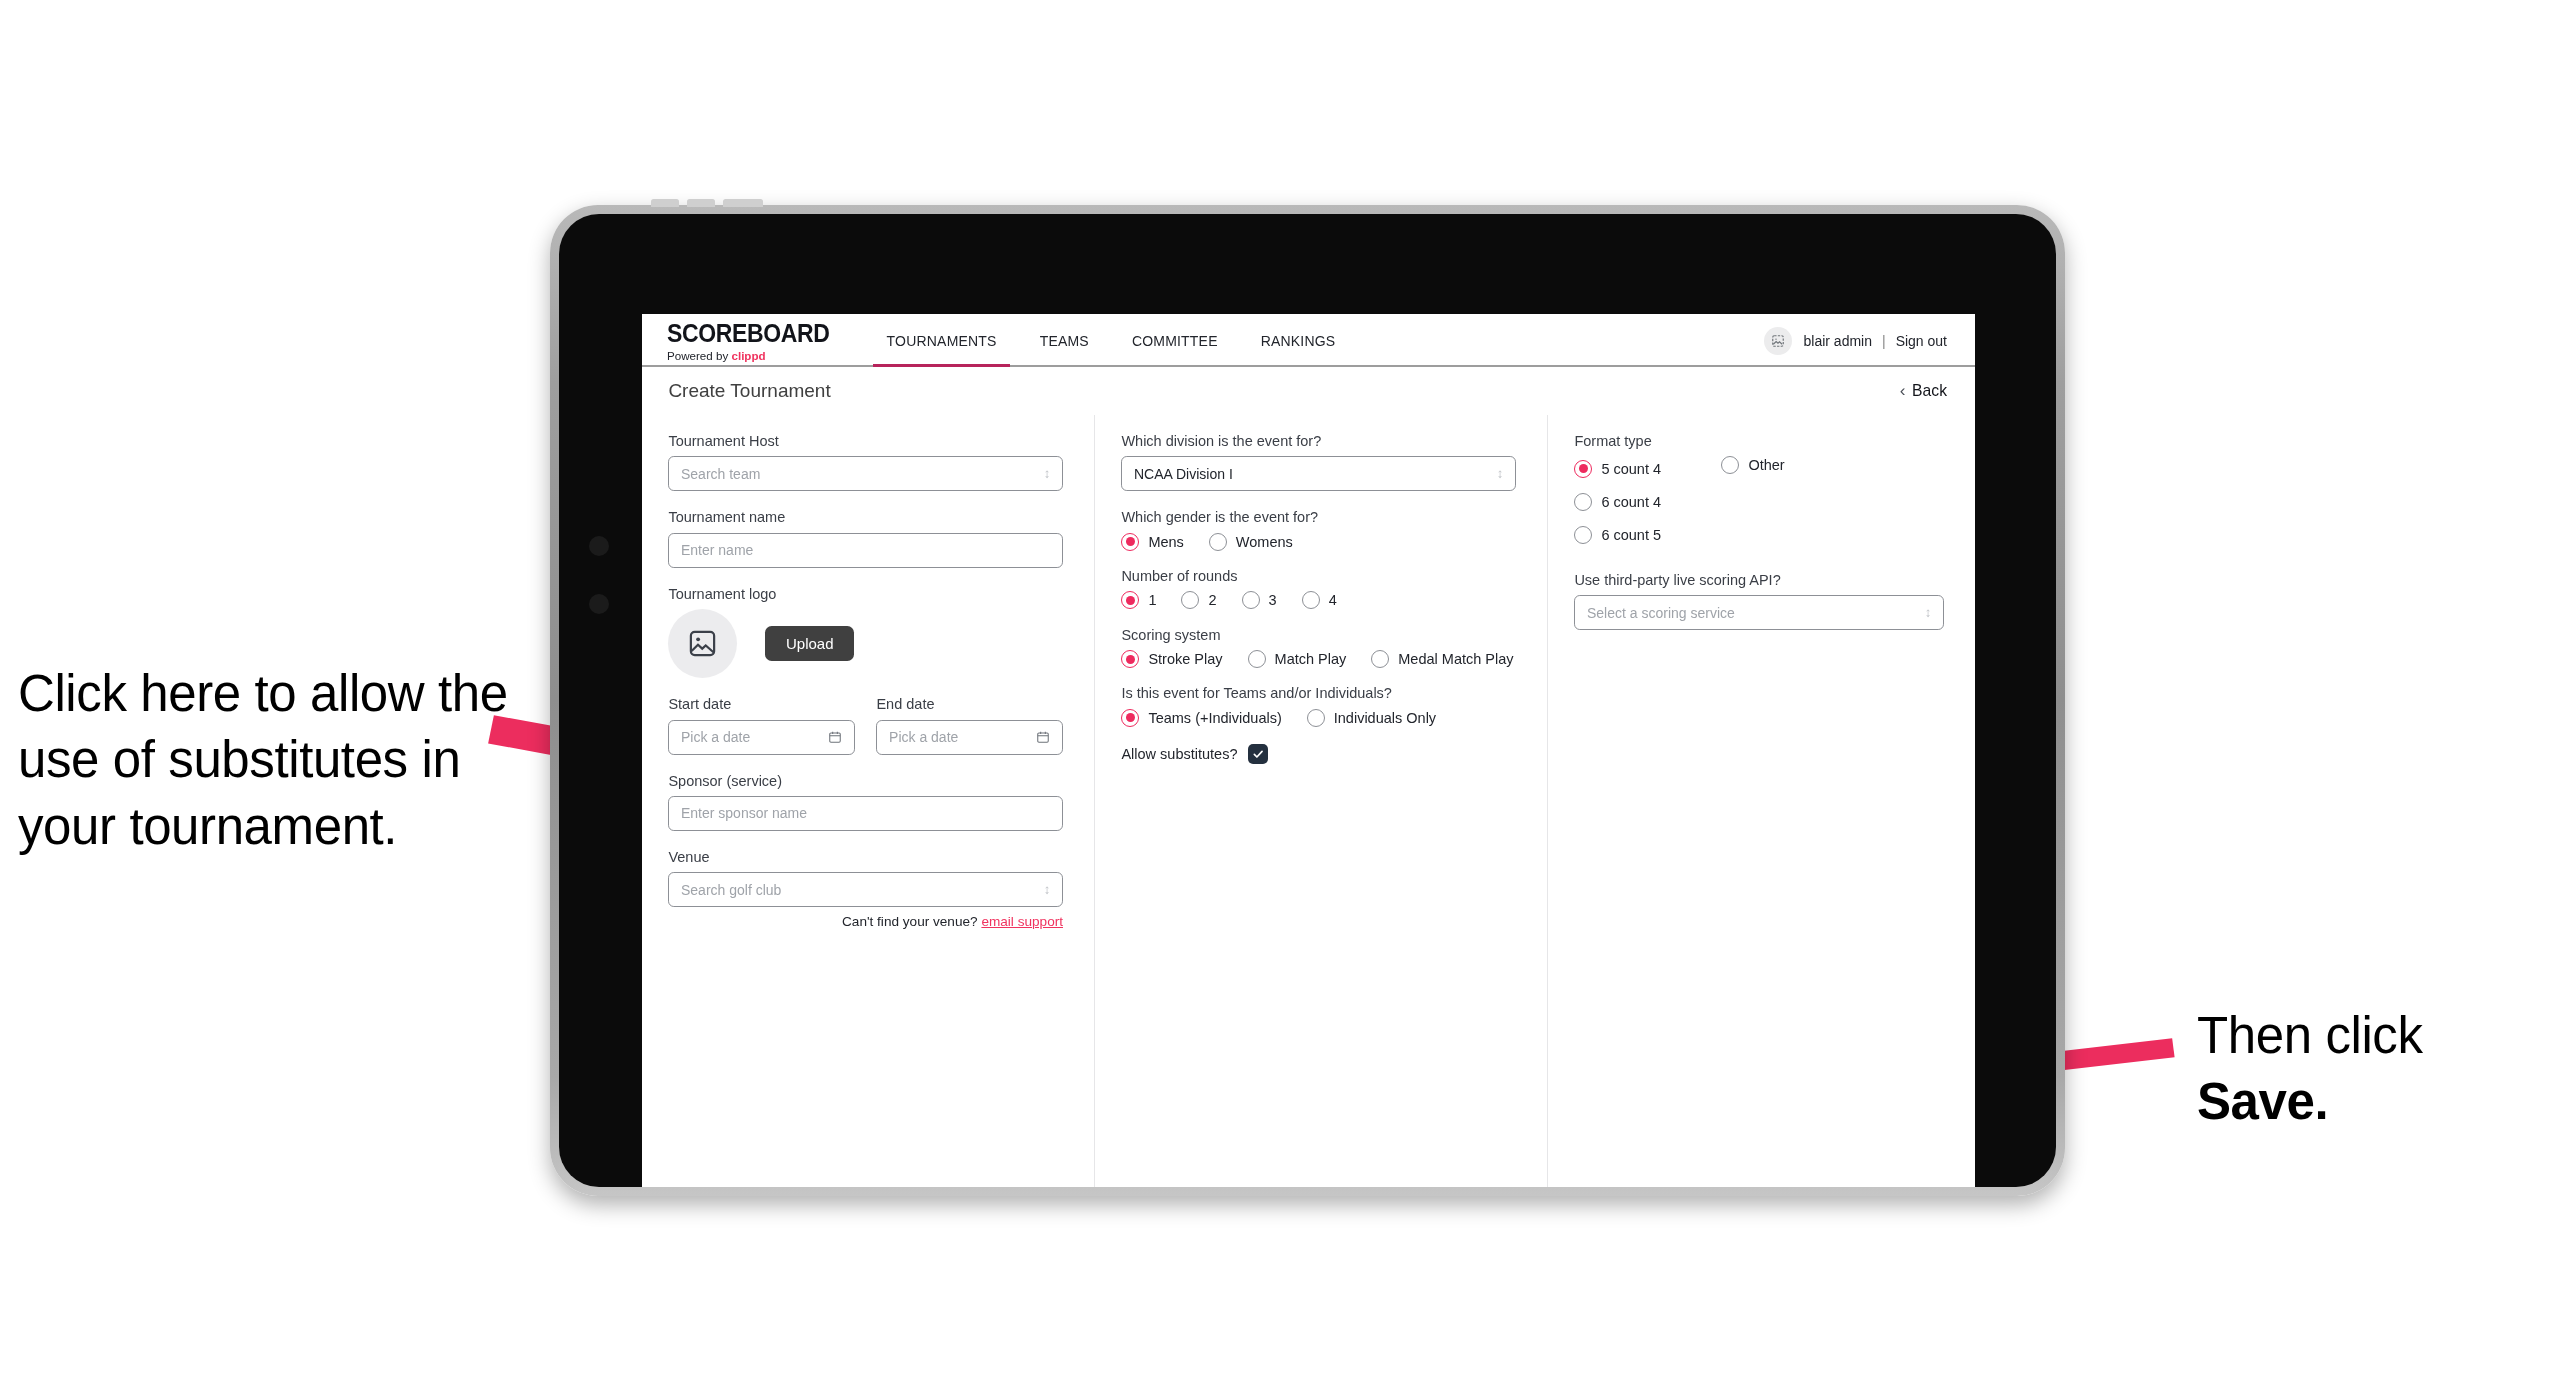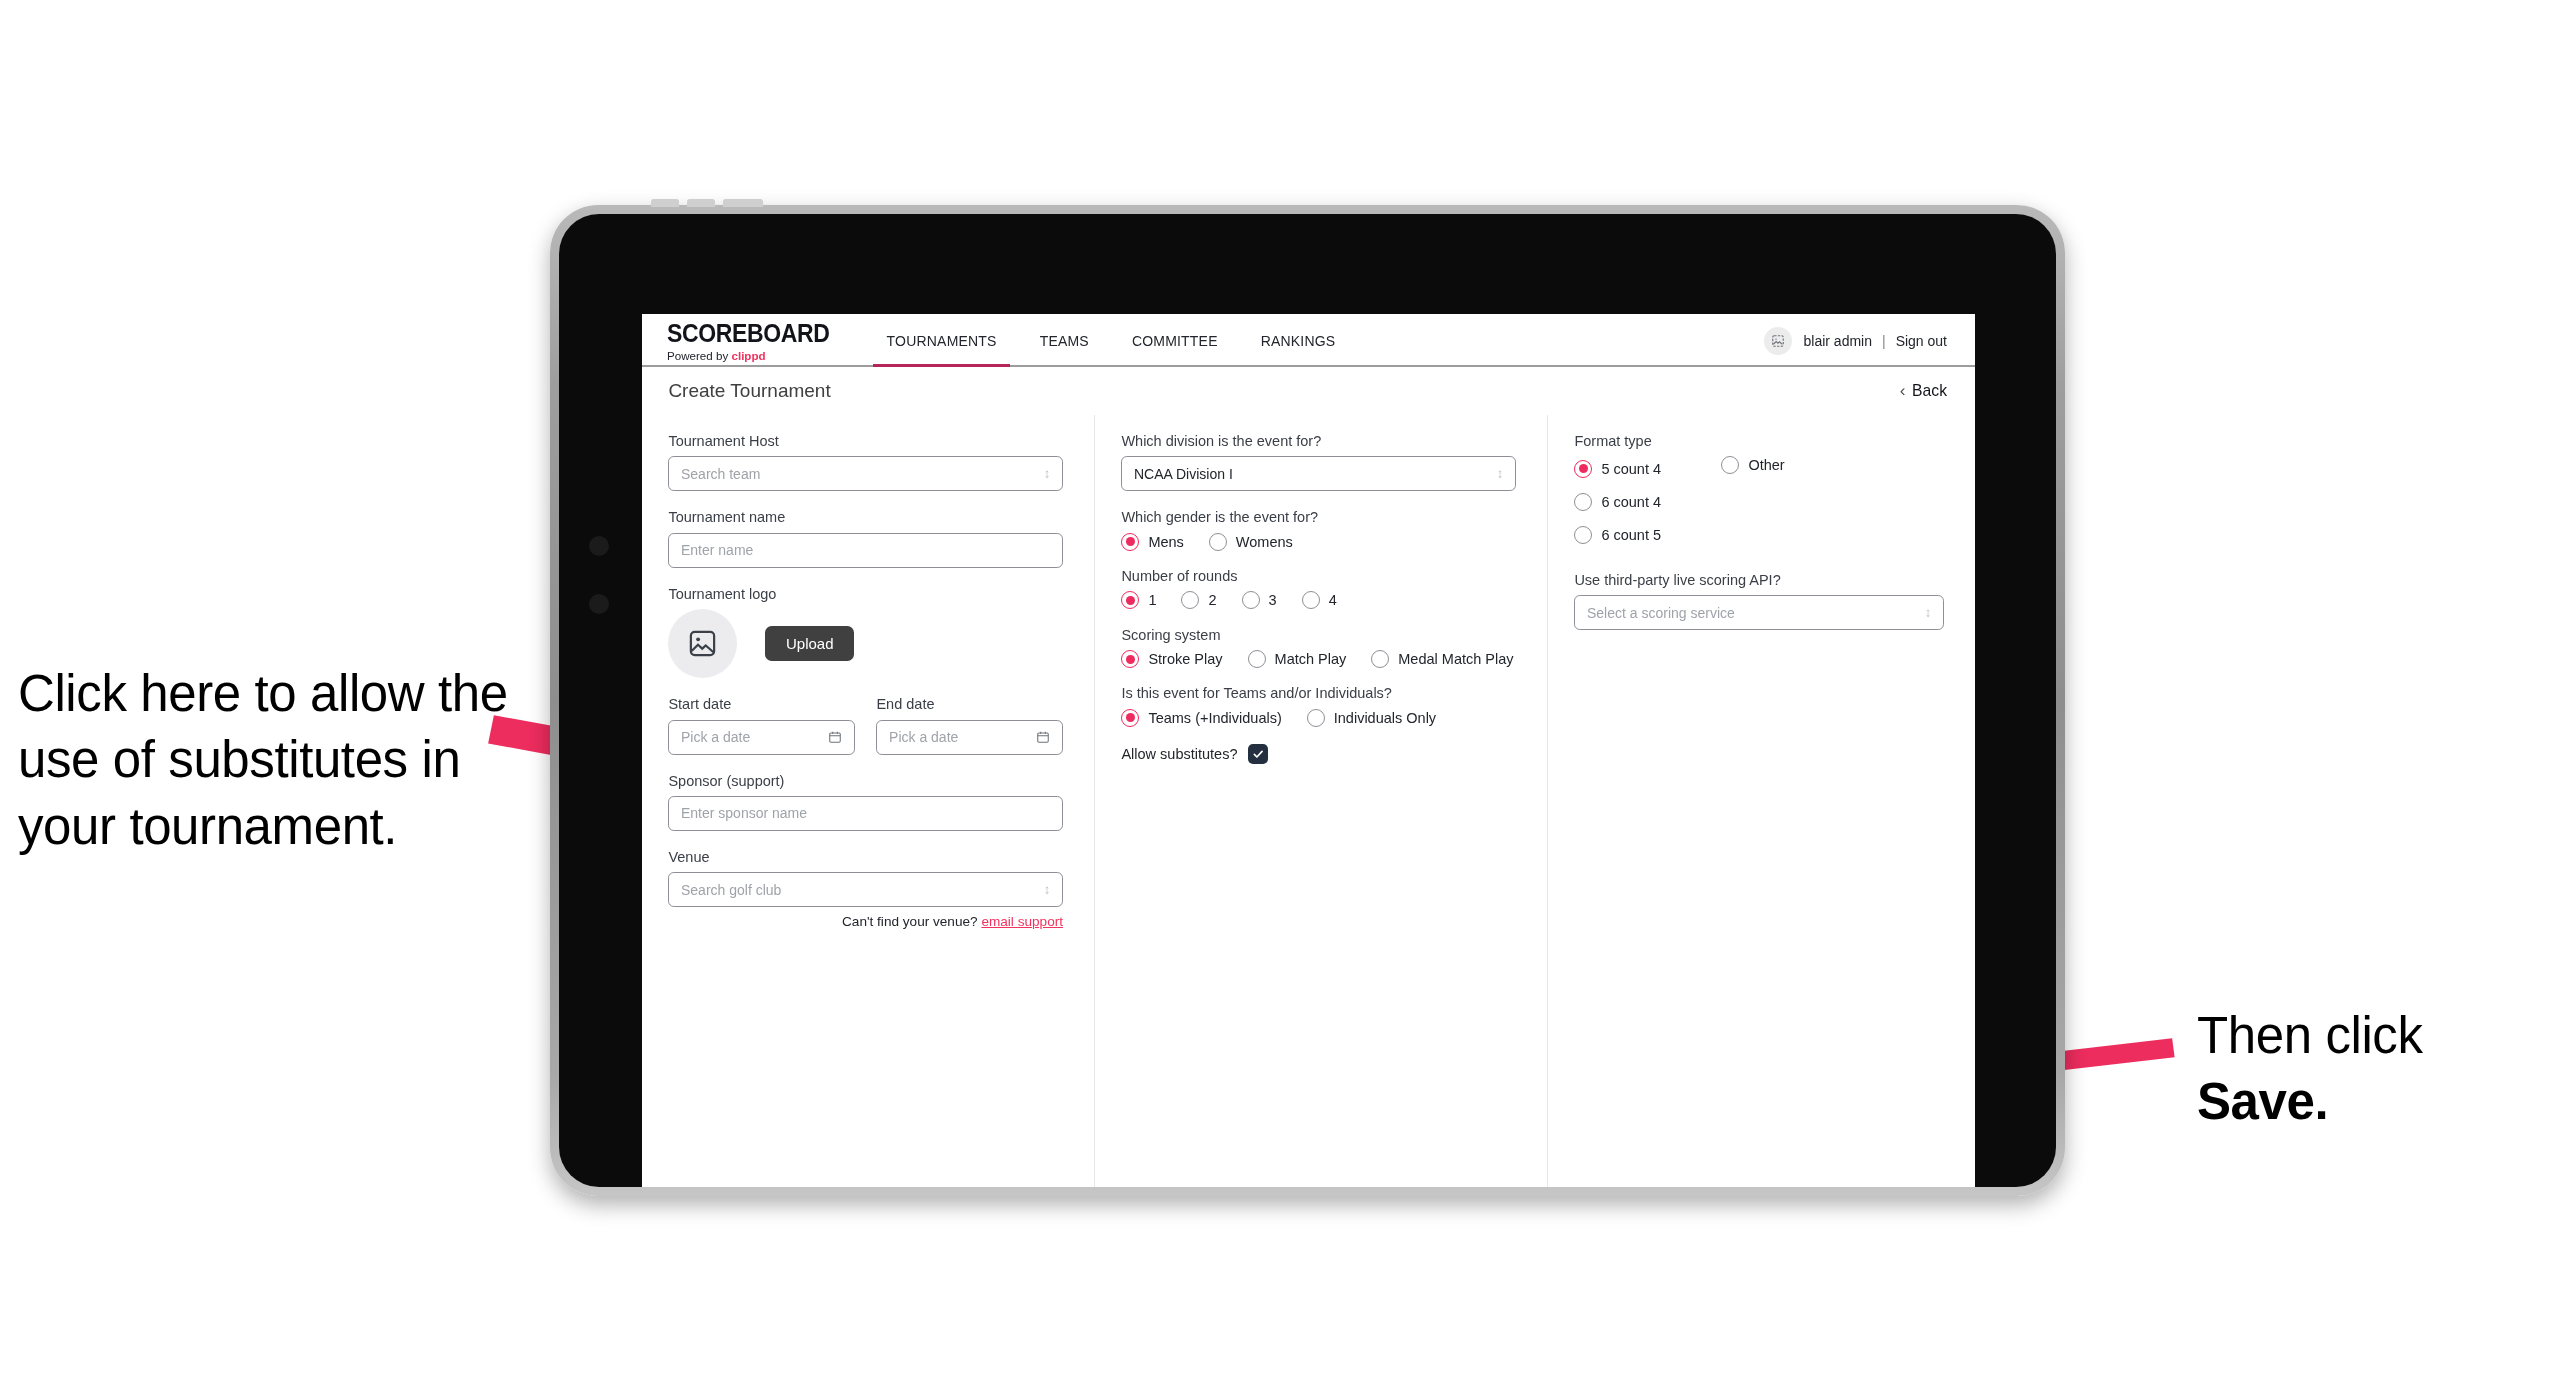--- a/index.html
+++ b/index.html
@@ -250,21 +250,21 @@
                 <span class="ph grow">Pick a date</span>
                 <svg width="14" height="14" viewBox="0 0 24 24" fill="none" stroke="#6e737a" stroke-width="1.8">
                   <rect x="3" y="5" width="18" height="16" rx="2"></rect>
                   <path d="M3 10h18M8 3v4M16 3v4"></path>
                 </svg>
               </div>
             </div>
           </div>
 
           <div class="field">
-            <div class="flabel">Sponsor (support)</div>
+            <div class="flabel">Sponsor (service)</div>
             <div class="inp">
               <span class="ph grow">Enter sponsor name</span>
             </div>
           </div>
 
           <div class="field">
             <div class="flabel">Venue</div>
             <div class="inp">
               <span class="ph grow">Search golf club</span>
               <span class="sel-caret">↕</span>

